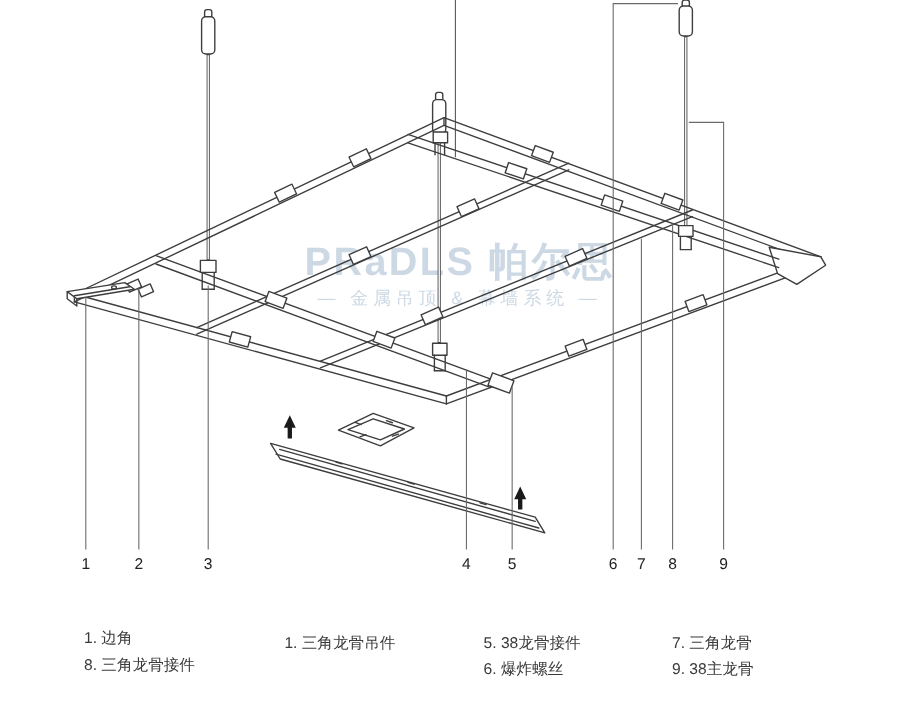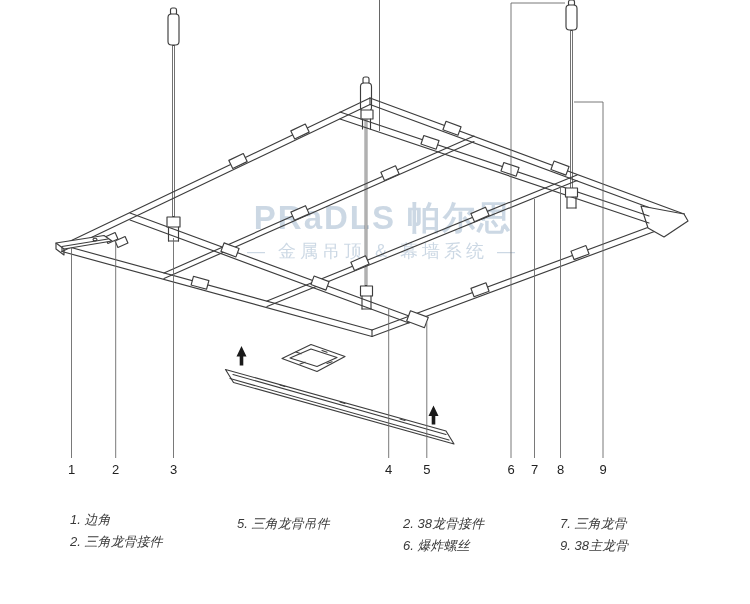--- a/index.html
+++ b/index.html
@@ -8,26 +8,26 @@
   svg{position:absolute;left:0;top:0;}
   .ln{stroke:#3d3d3d;stroke-width:1.15;fill:none;stroke-linecap:round;stroke-linejoin:round;}
   .lnf{stroke:#3d3d3d;stroke-width:1.15;fill:#fff;stroke-linejoin:round;}
   .thin{stroke:#555;stroke-width:0.9;fill:none;}
   .rodcore{stroke:#3d3d3d;stroke-width:2.6;fill:none;}
   .rodwhite{stroke:#fff;stroke-width:1.2;fill:none;}
   .leader{stroke:#6a6a6a;stroke-width:0.9;fill:none;}
   #watermark{position:absolute;left:218px;top:200px;width:330px;text-align:center;
              color:#a3b9cf;opacity:0.55;z-index:0;pointer-events:none;}
   #watermark .wm1{font-size:33px;font-weight:bold;letter-spacing:2px;line-height:36px;white-space:nowrap;}
-  #watermark .wm2{font-size:18px;letter-spacing:4px;margin-top:3px;white-space:nowrap;}
+  #watermark .wm2{font-size:15px;letter-spacing:4px;margin-top:3px;white-space:nowrap;}
   #diagram-svg{z-index:1;}
   #callouts{position:absolute;left:0;top:0;width:750px;height:604px;z-index:2;pointer-events:none;}
   .callout-num{position:absolute;top:462px;width:14px;text-align:center;
                font-size:13px;color:#222;}
-  #legend{position:absolute;left:0;top:0;width:750px;height:564px;z-index:2;font-style:italic;}
+  #legend{position:absolute;left:0;top:12px;width:750px;height:564px;z-index:2;}
   .legend-col{position:absolute;font-size:13px;color:#3a3a3a;}
   .legend-item{height:21.5px;line-height:21.5px;white-space:nowrap;}
   .c0{left:70px;top:509px;}
   .c1{left:237px;top:513px;}
   .c2{left:403px;top:513px;}
   .c3{left:560px;top:513px;}
 </style>
 </head>
 <body>
 
@@ -192,27 +192,27 @@
       <div class="callout-num" style="left: 419.8px;">5</div>
       <div class="callout-num" style="left: 504px;">6</div>
       <div class="callout-num" style="left: 527.5px;">7</div>
       <div class="callout-num" style="left: 553.5px;">8</div>
       <div class="callout-num" style="left: 596px;">9</div>
     </div>
 
   <div id="legend">
       <div class="legend-col c0">
         <div class="legend-item">1. 边角</div>
-        <div class="legend-item">2. 三角龙骨接件</div>
+        <div class="legend-item">8. 三角龙骨接件</div>
       </div>
       <div class="legend-col c1">
-        <div class="legend-item">5. 三角龙骨吊件</div>
+        <div class="legend-item">1. 三角龙骨吊件</div>
       </div>
       <div class="legend-col c2">
-        <div class="legend-item">2. 38龙骨接件</div>
+        <div class="legend-item">5. 38龙骨接件</div>
         <div class="legend-item">6. 爆炸螺丝</div>
       </div>
       <div class="legend-col c3">
         <div class="legend-item">7. 三角龙骨</div>
         <div class="legend-item">9. 38主龙骨</div>
       </div>
     </div>
 
 </div>
 

